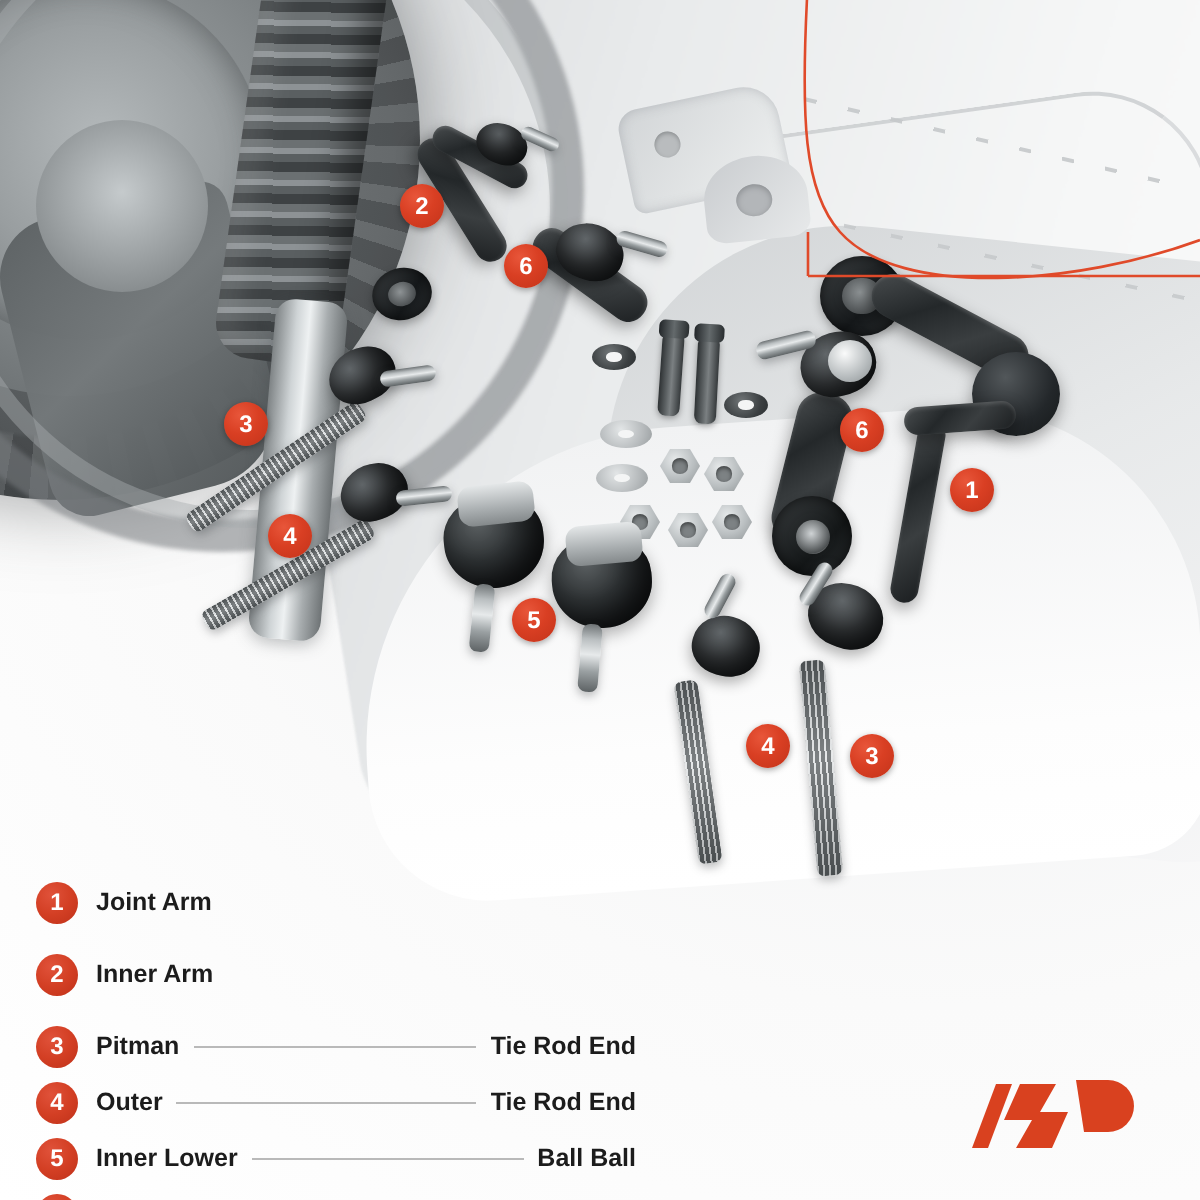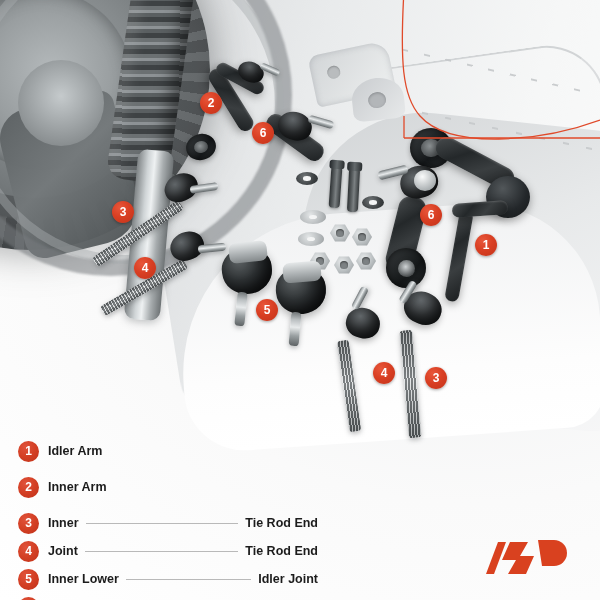--- a/index.html
+++ b/index.html
@@ -256,47 +256,47 @@
     <div class="badge" style="left:475px;top:234px;">1</div>
     <div class="badge" style="left:420px;top:204px;">6</div>
     <div class="badge" style="left:373px;top:362px;">4</div>
     <div class="badge" style="left:425px;top:367px;">3</div>
   </div>
 
   <div class="legend">
 
     <div class="legend-row" style="top:8px;">
       <span class="lg-badge">1</span>
-      <span class="lg-left">Idler Arm</span>
+      <span class="lg-left">Joint Arm</span>
     </div>
 
     <div class="legend-row" style="top:44px;">
       <span class="lg-badge">2</span>
       <span class="lg-left">Inner Arm</span>
     </div>
 
     <div class="legend-row" style="top:80px;">
       <span class="lg-badge">3</span>
-      <span class="lg-left">Inner</span>
+      <span class="lg-left">Pitman</span>
       <span class="lg-line"></span>
       <span class="lg-right">Tie Rod End</span>
     </div>
 
     <div class="legend-row" style="top:108px;">
       <span class="lg-badge">4</span>
-      <span class="lg-left">Joint</span>
+      <span class="lg-left">Outer</span>
       <span class="lg-line"></span>
       <span class="lg-right">Tie Rod End</span>
     </div>
 
     <div class="legend-row" style="top:136px;">
       <span class="lg-badge">5</span>
       <span class="lg-left">Inner Lower</span>
       <span class="lg-line"></span>
-      <span class="lg-right">Idler Joint</span>
+      <span class="lg-right">Ball Ball</span>
     </div>
 
     <div class="legend-row" style="top:164px;">
       <span class="lg-badge">6</span>
 
     </div>
   </div>
 
   <svg class="logo" viewBox="0 0 110 56">
     <g fill="#d9411f">

